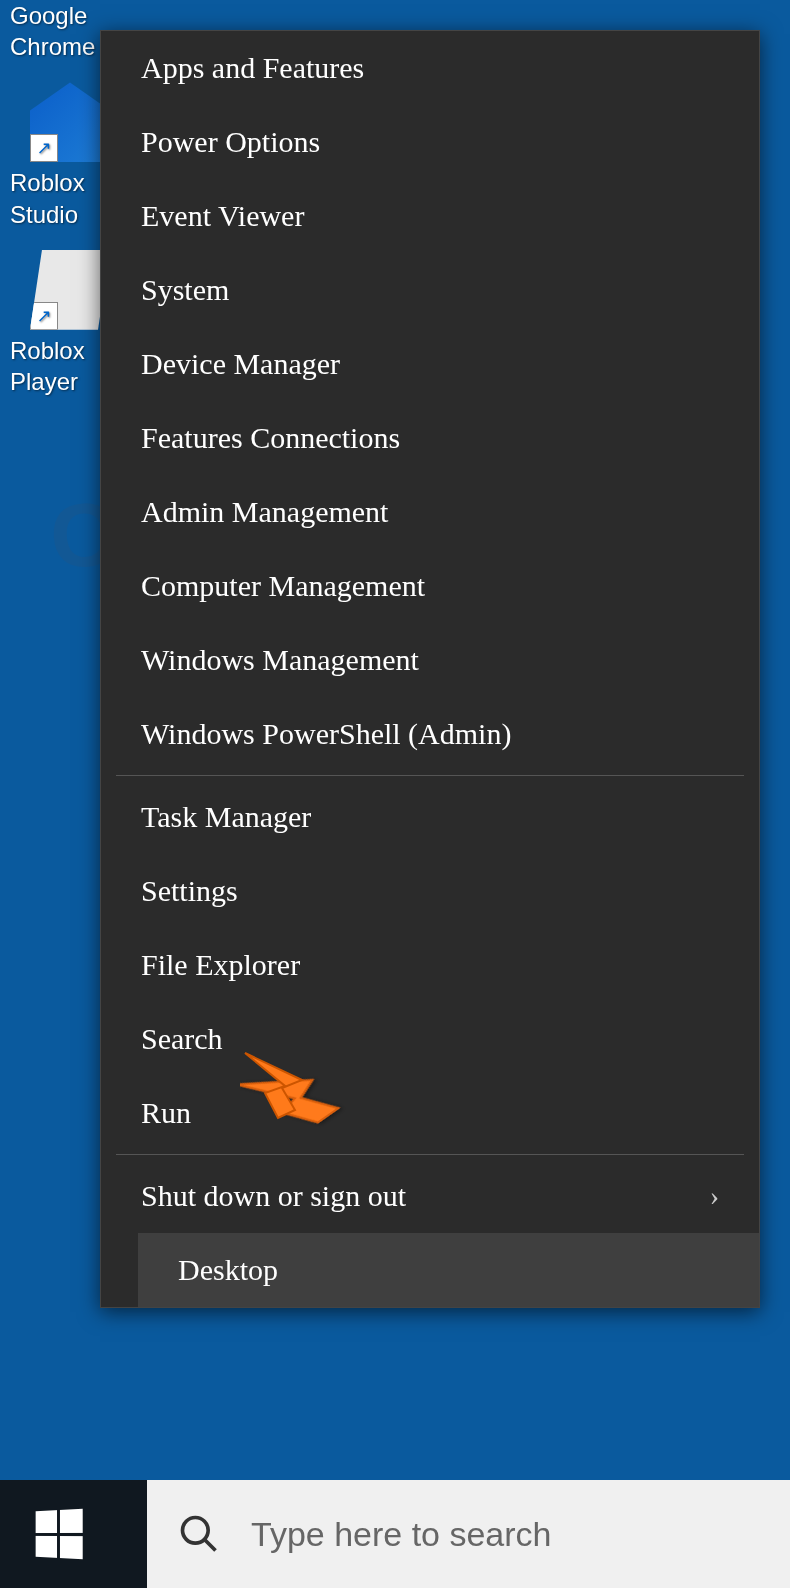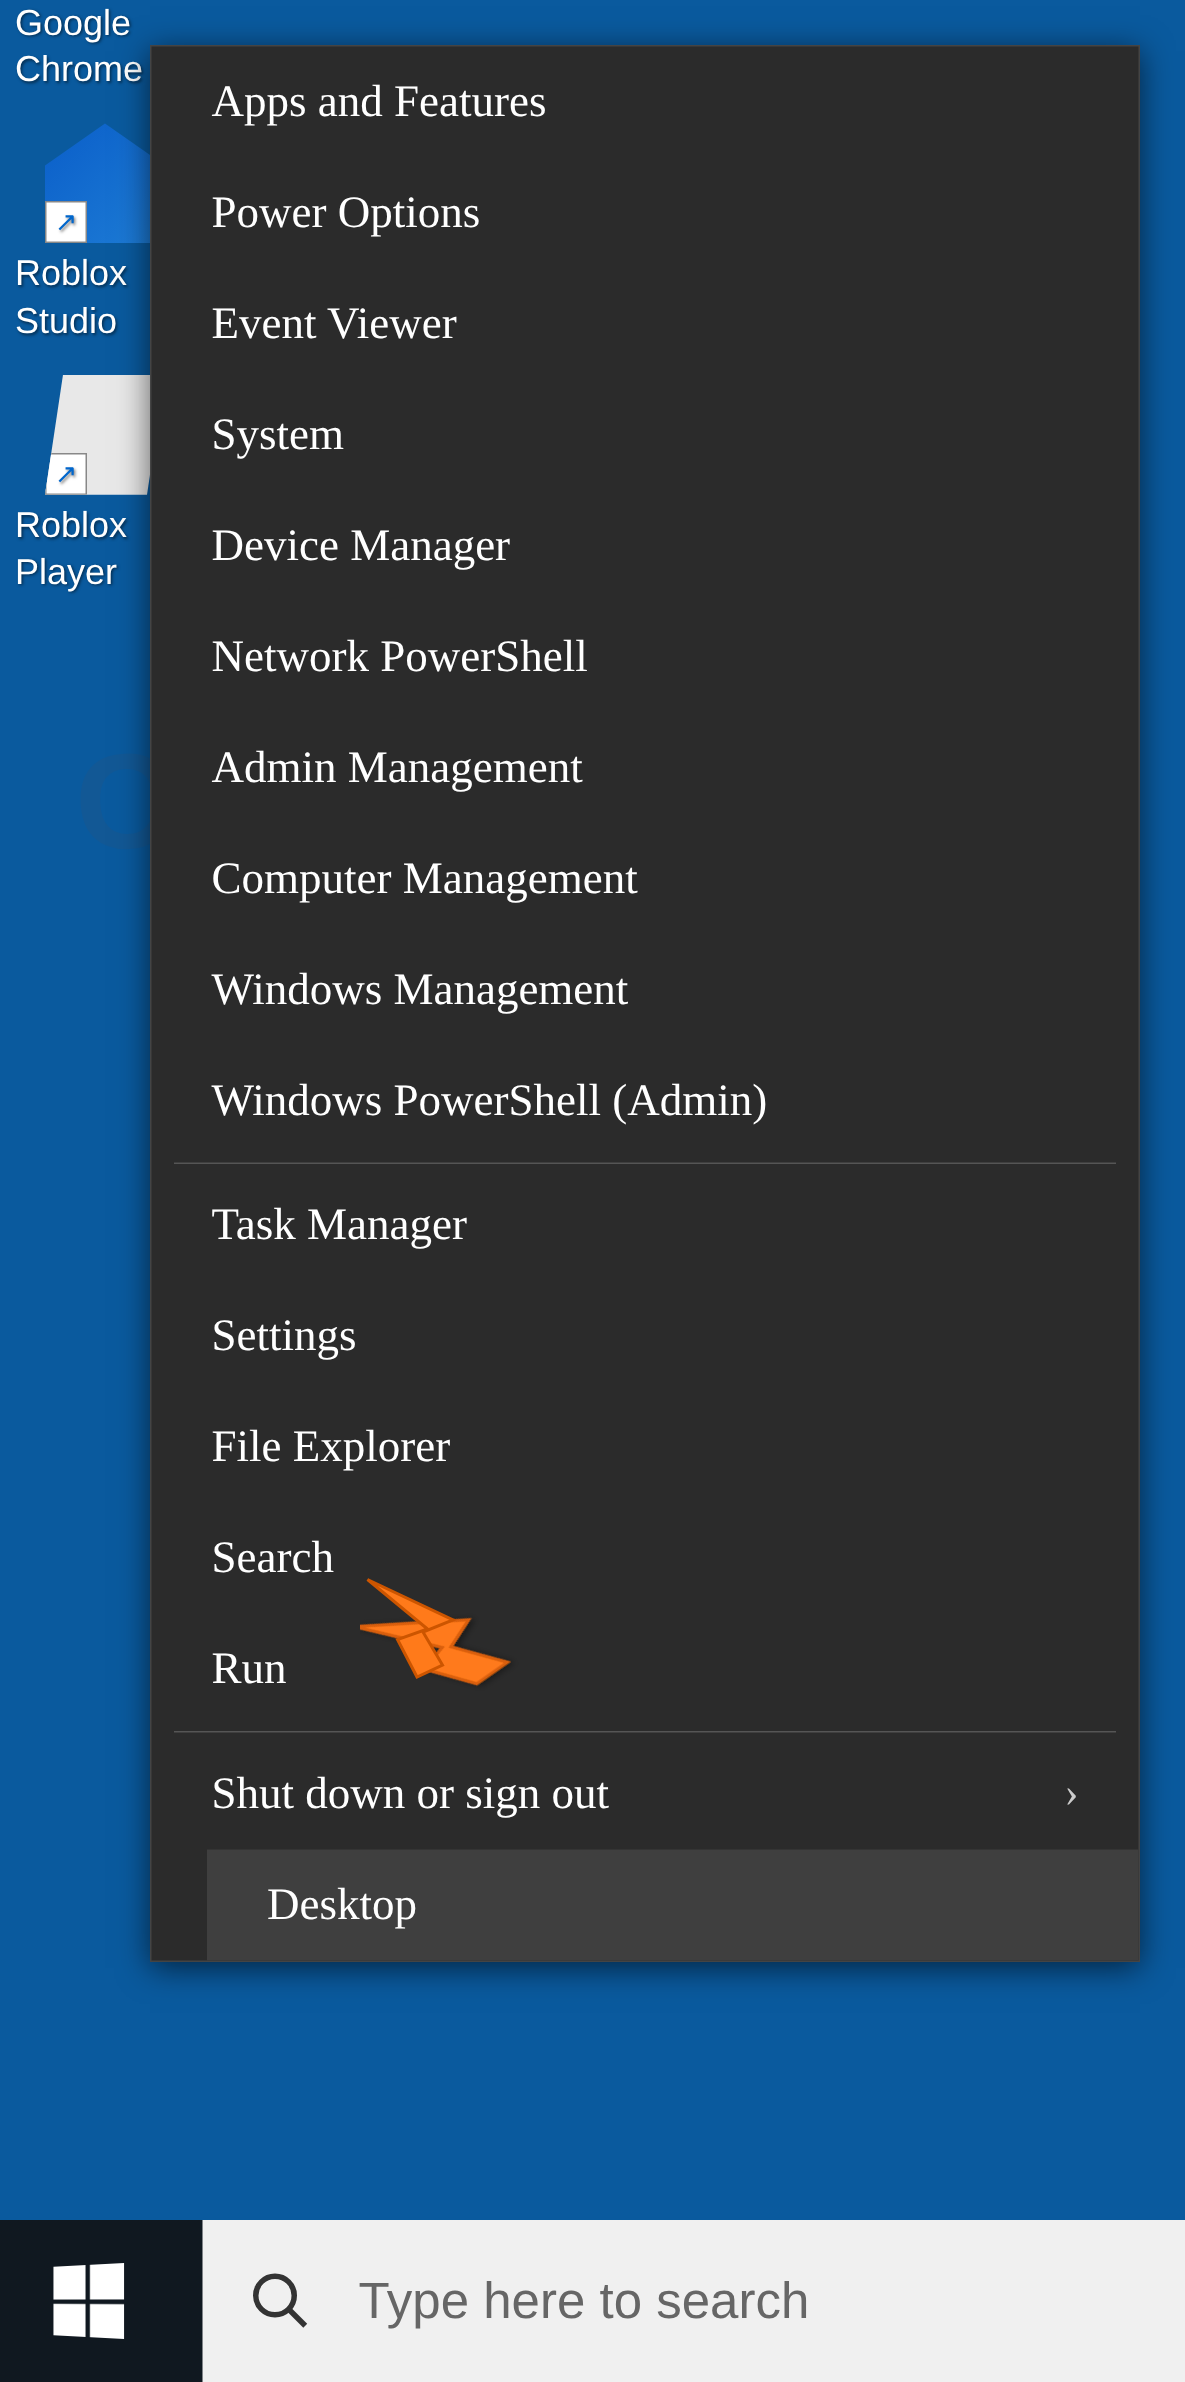--- a/index.html
+++ b/index.html
@@ -146,21 +146,21 @@
       background: #fff;
     }
     .search-box {
       flex: 1;
       height: 108px;
       background: #f0f0f0;
       display: flex;
       align-items: center;
       padding: 0 30px;
       gap: 30px;
-      margin-left: 20px;
+      margin-left: 32px;
     }
     .search-icon-svg {
       width: 44px;
       height: 44px;
       flex-shrink: 0;
     }
     .search-placeholder {
       font-size: 34px;
       color: #666;
     }
@@ -213,21 +213,21 @@
   <div class="menu-item">
       <span>Event Viewer</span>
     </div>
   <div class="menu-item">
       <span>System</span>
     </div>
   <div class="menu-item">
       <span>Device Manager</span>
     </div>
   <div class="menu-item">
-      <span>Network PowerShell</span>
+      <span>Features Connections</span>
     </div>
   <div class="menu-item">
       <span>Admin Management</span>
     </div>
   <div class="menu-item">
       <span>Computer Management</span>
     </div>
   <div class="menu-item">
       <span>Windows Management</span>
     </div>

